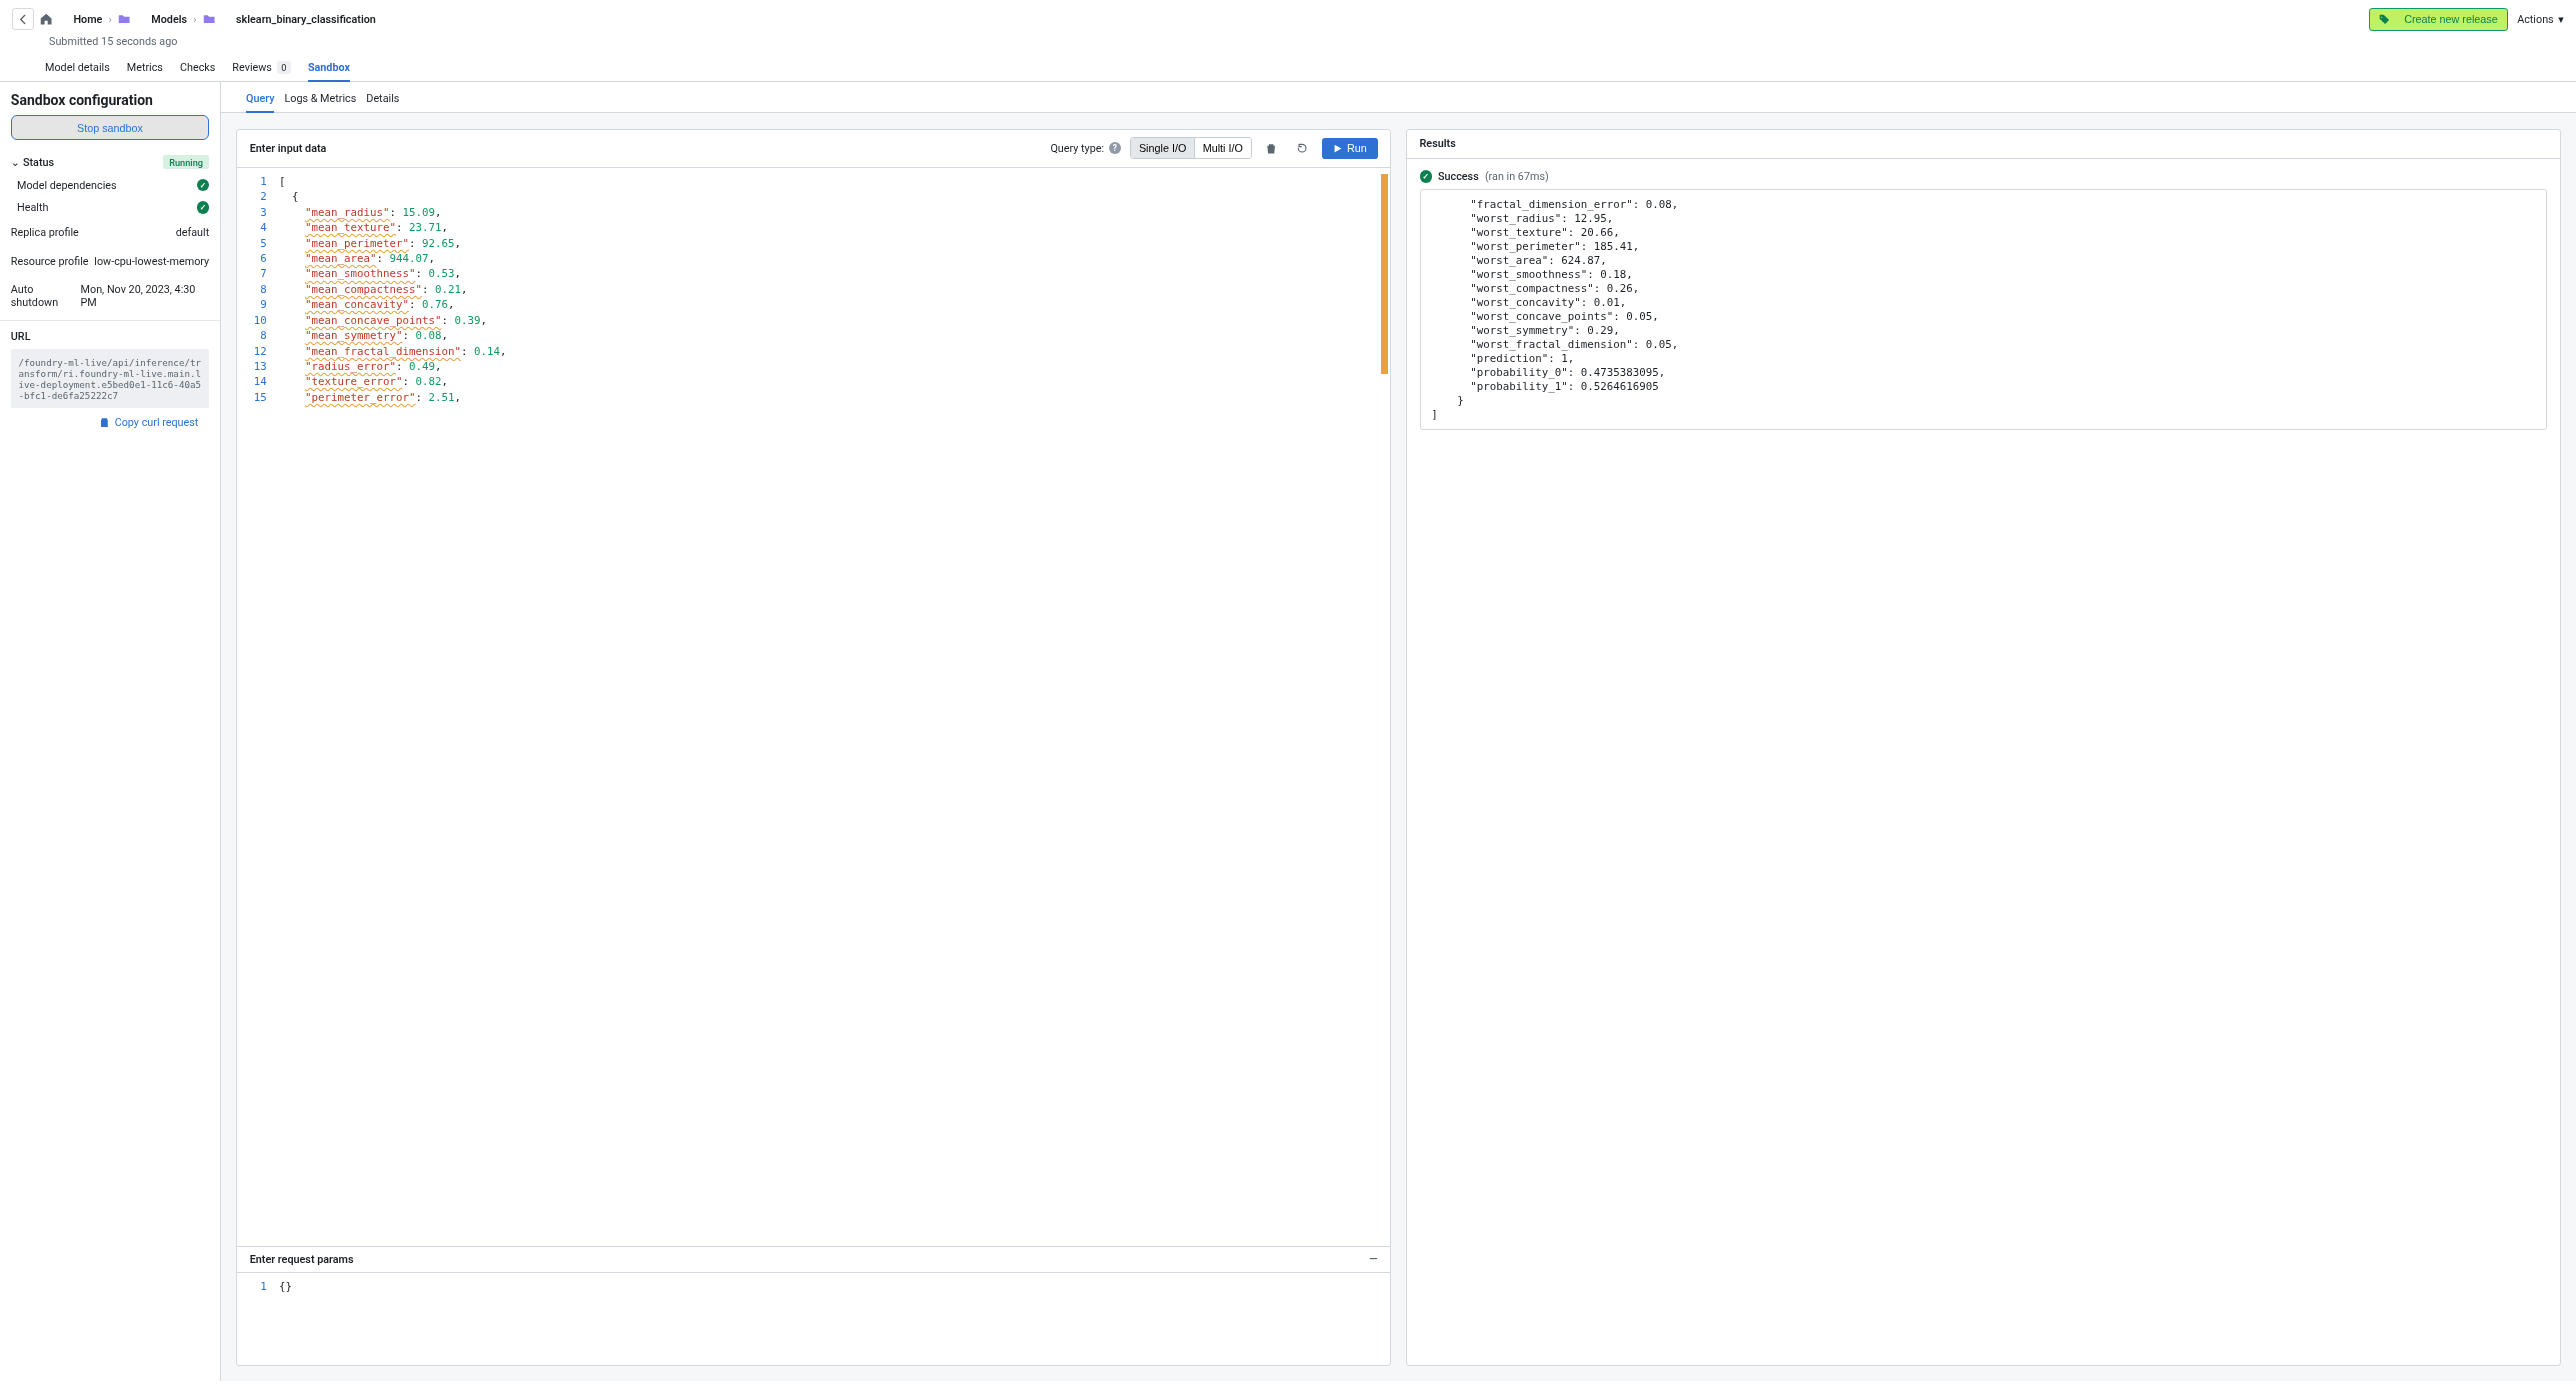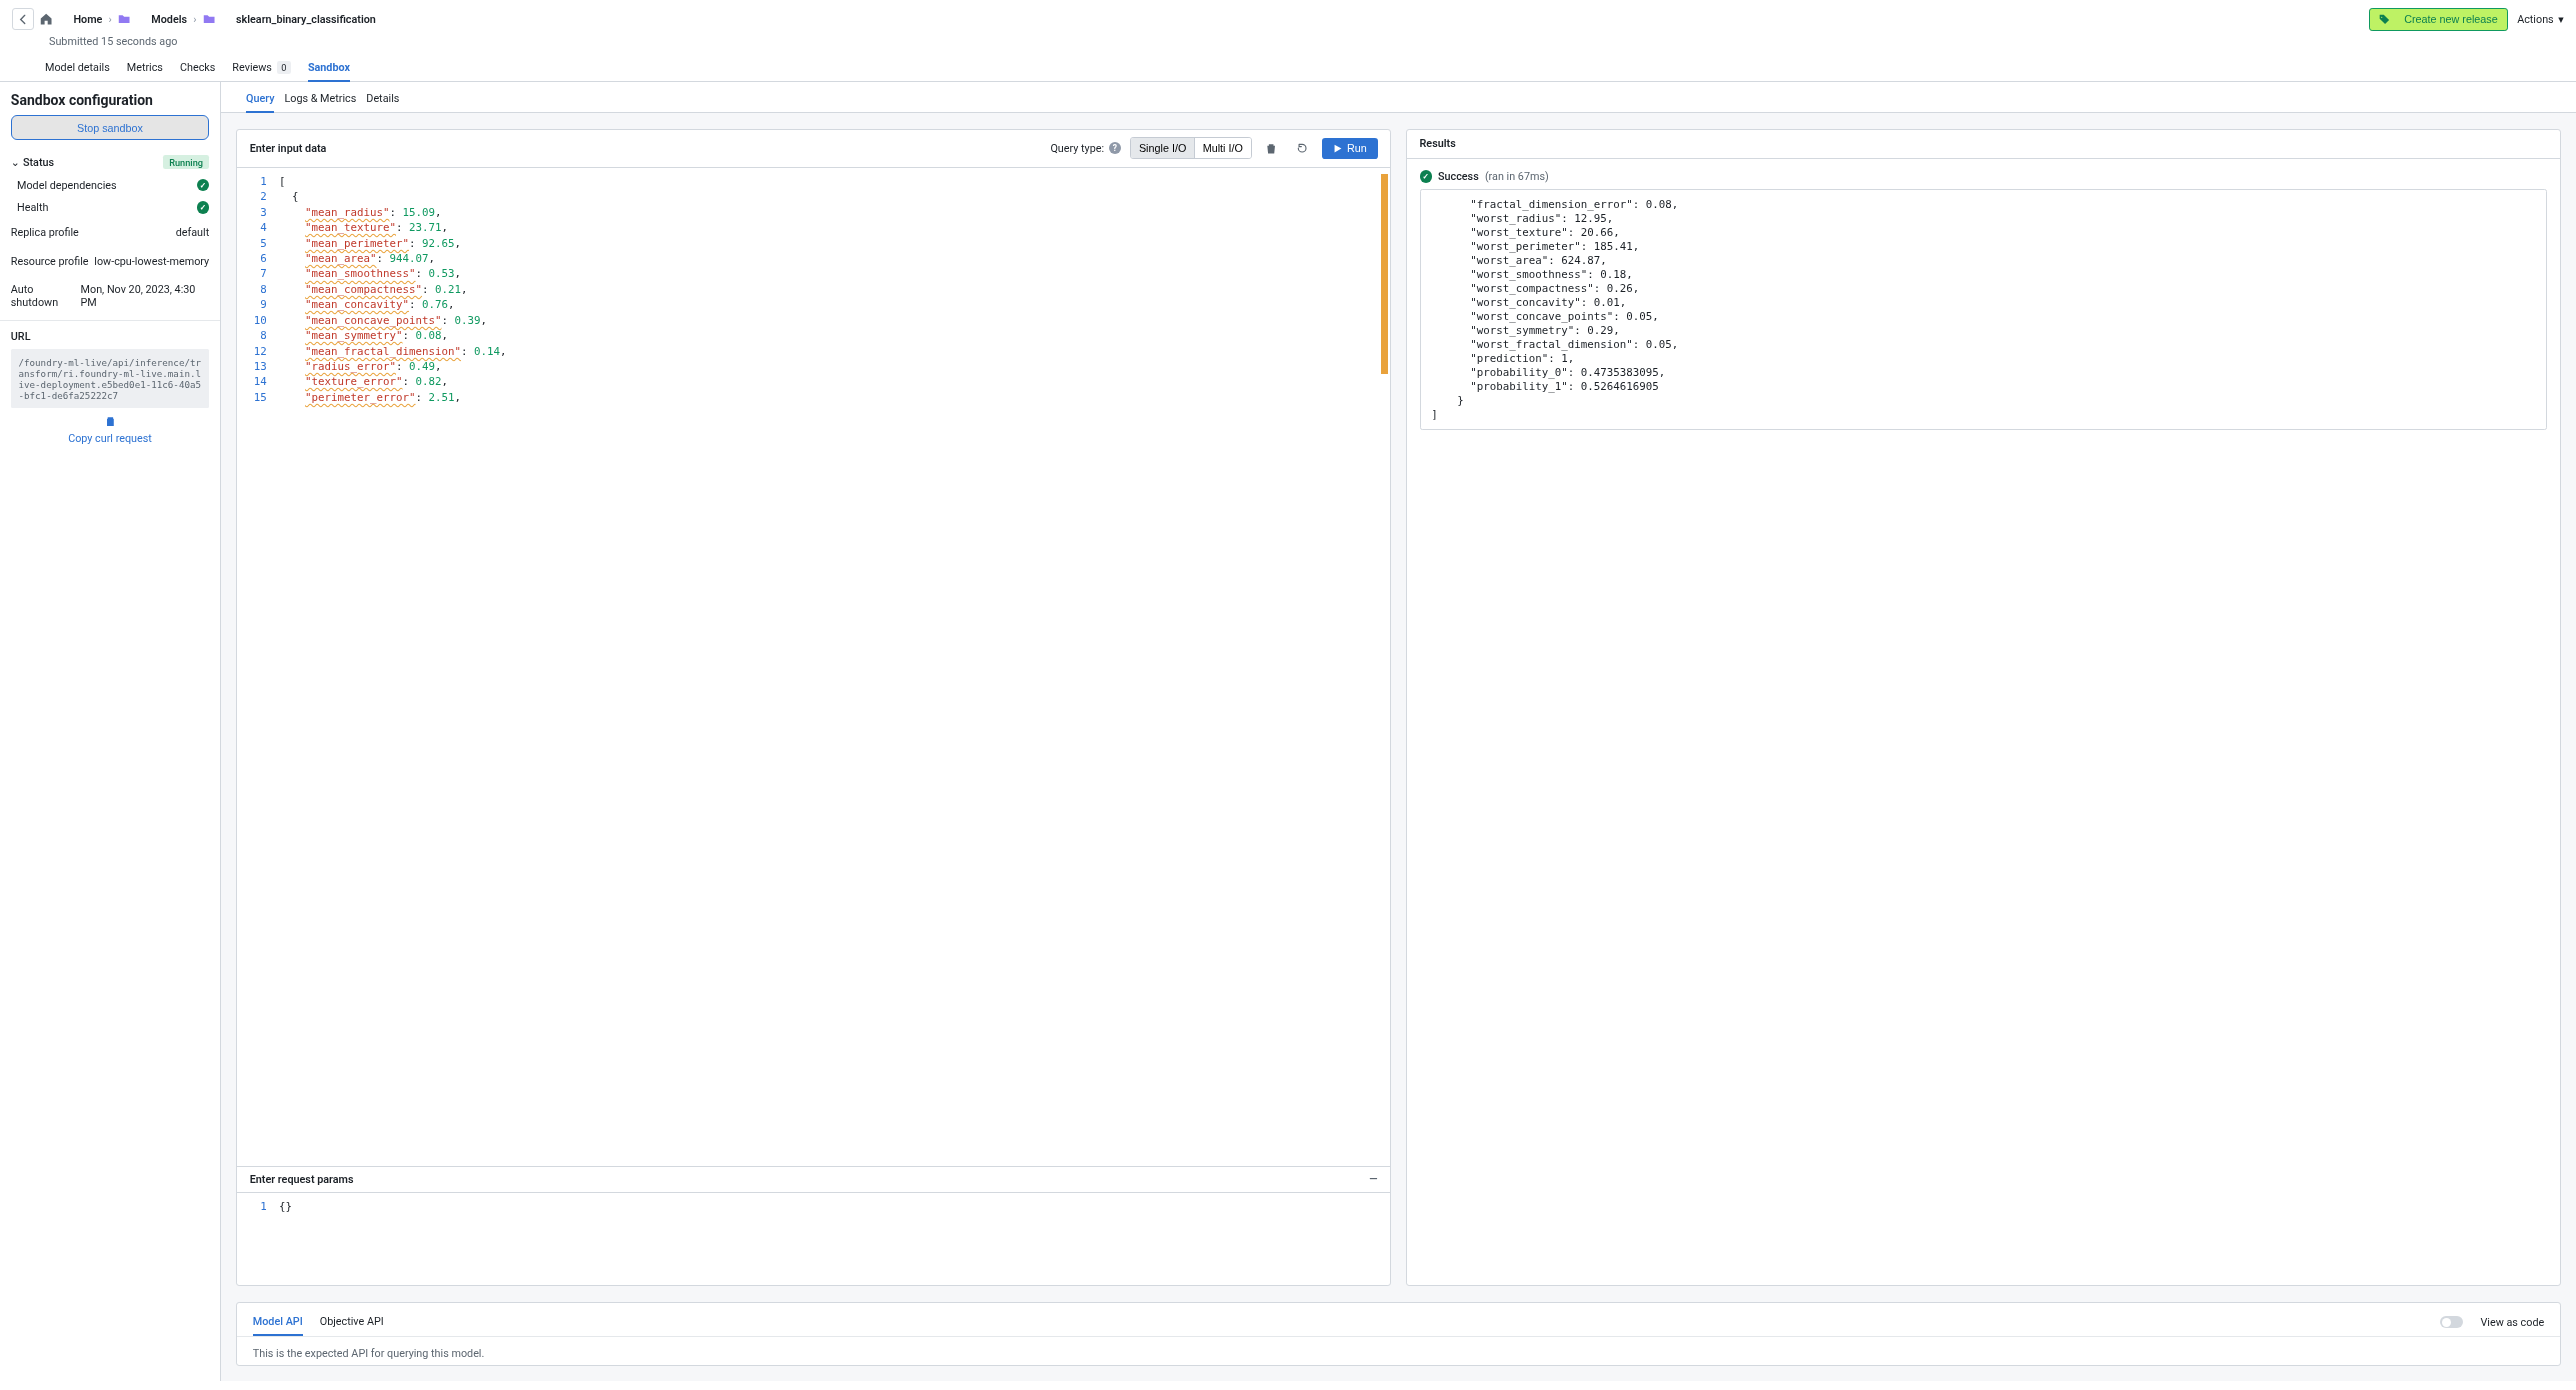--- a/index.html
+++ b/index.html
@@ -38,21 +38,21 @@
 .check-icon { width: 12.3px; height: 12.3px; background: #0d8050; border-radius: 50%; display: flex; align-items: center; justify-content: center; }
 .check-icon::after { content: '✓'; color: #fff; font-size: 7.7px; font-weight: bold; }
 
 .kv-row { display: flex; align-items: center; justify-content: space-between; padding: 7.7px 10.8px; }
 .kv-row .k { color: #1c2127; }
 .kv-row .v { color: #1c2127; }
 .sep { border-top: 0.8px solid #e5e8eb; margin-top: 3.1px; }
 .url-section { padding: 9.2px 10.8px; }
 .url-label { font-weight: 500; margin-bottom: 6.2px; }
 .url-box { background: #edeff2; padding: 7.7px; font-family: ui-monospace, Menlo, monospace; font-size: 9.2px; color: #5c6670; word-break: break-all; border-radius: 1.5px; }
-.copy-row { display: flex; align-items: center; justify-content: flex-end; gap: 4.6px; color: #2d72d2; cursor: pointer; padding: 7.7px 10.8px 0 10.8px; flex-direction: column; }
+.copy-row { display: flex; align-items: center; justify-content: flex-end; gap: 4.6px; color: #2d72d2; cursor: pointer; padding: 7.7px 10.8px 0 10.8px; }
 
 .content { flex: 1; background: #f6f7f9; display: flex; flex-direction: column; overflow: hidden; }
 .inner-tabs { display: flex; gap: 10px; padding: 9.2px 25px 0 25px; background: #fff; border-bottom: 0.8px solid #d3d8de; }
 .inner-tab { padding: 0 0 7.7px 0; cursor: pointer; color: #1c2127; }
 .inner-tab.active { color: #2d72d2; border-bottom: 2.3px solid #2d72d2; margin-bottom: -0.8px; padding-bottom: 6.2px; font-weight:500; }
 
 .workspace { display: flex; gap: 15.4px; padding: 15.4px 15.4px; flex: 1; overflow: hidden; }
 .panel { background: #fff; border: 0.8px solid #d3d8de; border-radius: 3.1px; display: flex; flex-direction: column; overflow: hidden; }
 .panel.left { flex: 1; }
 .panel.right { flex: 1; }
@@ -313,25 +313,15 @@
       "worst_fractal_dimension": 0.05,
       "prediction": 1,
       "probability_0": 0.4735383095,
       "probability_1": 0.5264616905
     }
 ]</div>
         </div>
       </div>
     </div>
 
-    <div class="bottom-panel">
-      <div class="bottom-tabs">
-        <div class="bottom-tab active">Model API</div>
-        <div class="bottom-tab">Objective API</div>
-        <div class="spacer"></div>
-        <div class="toggle"></div>
-        <span>View as code</span>
-      </div>
-      <div class="bottom-desc">This is the expected API for querying this model.</div>
-    </div>
   </div>
 </div>
 
 
 </body></html>

